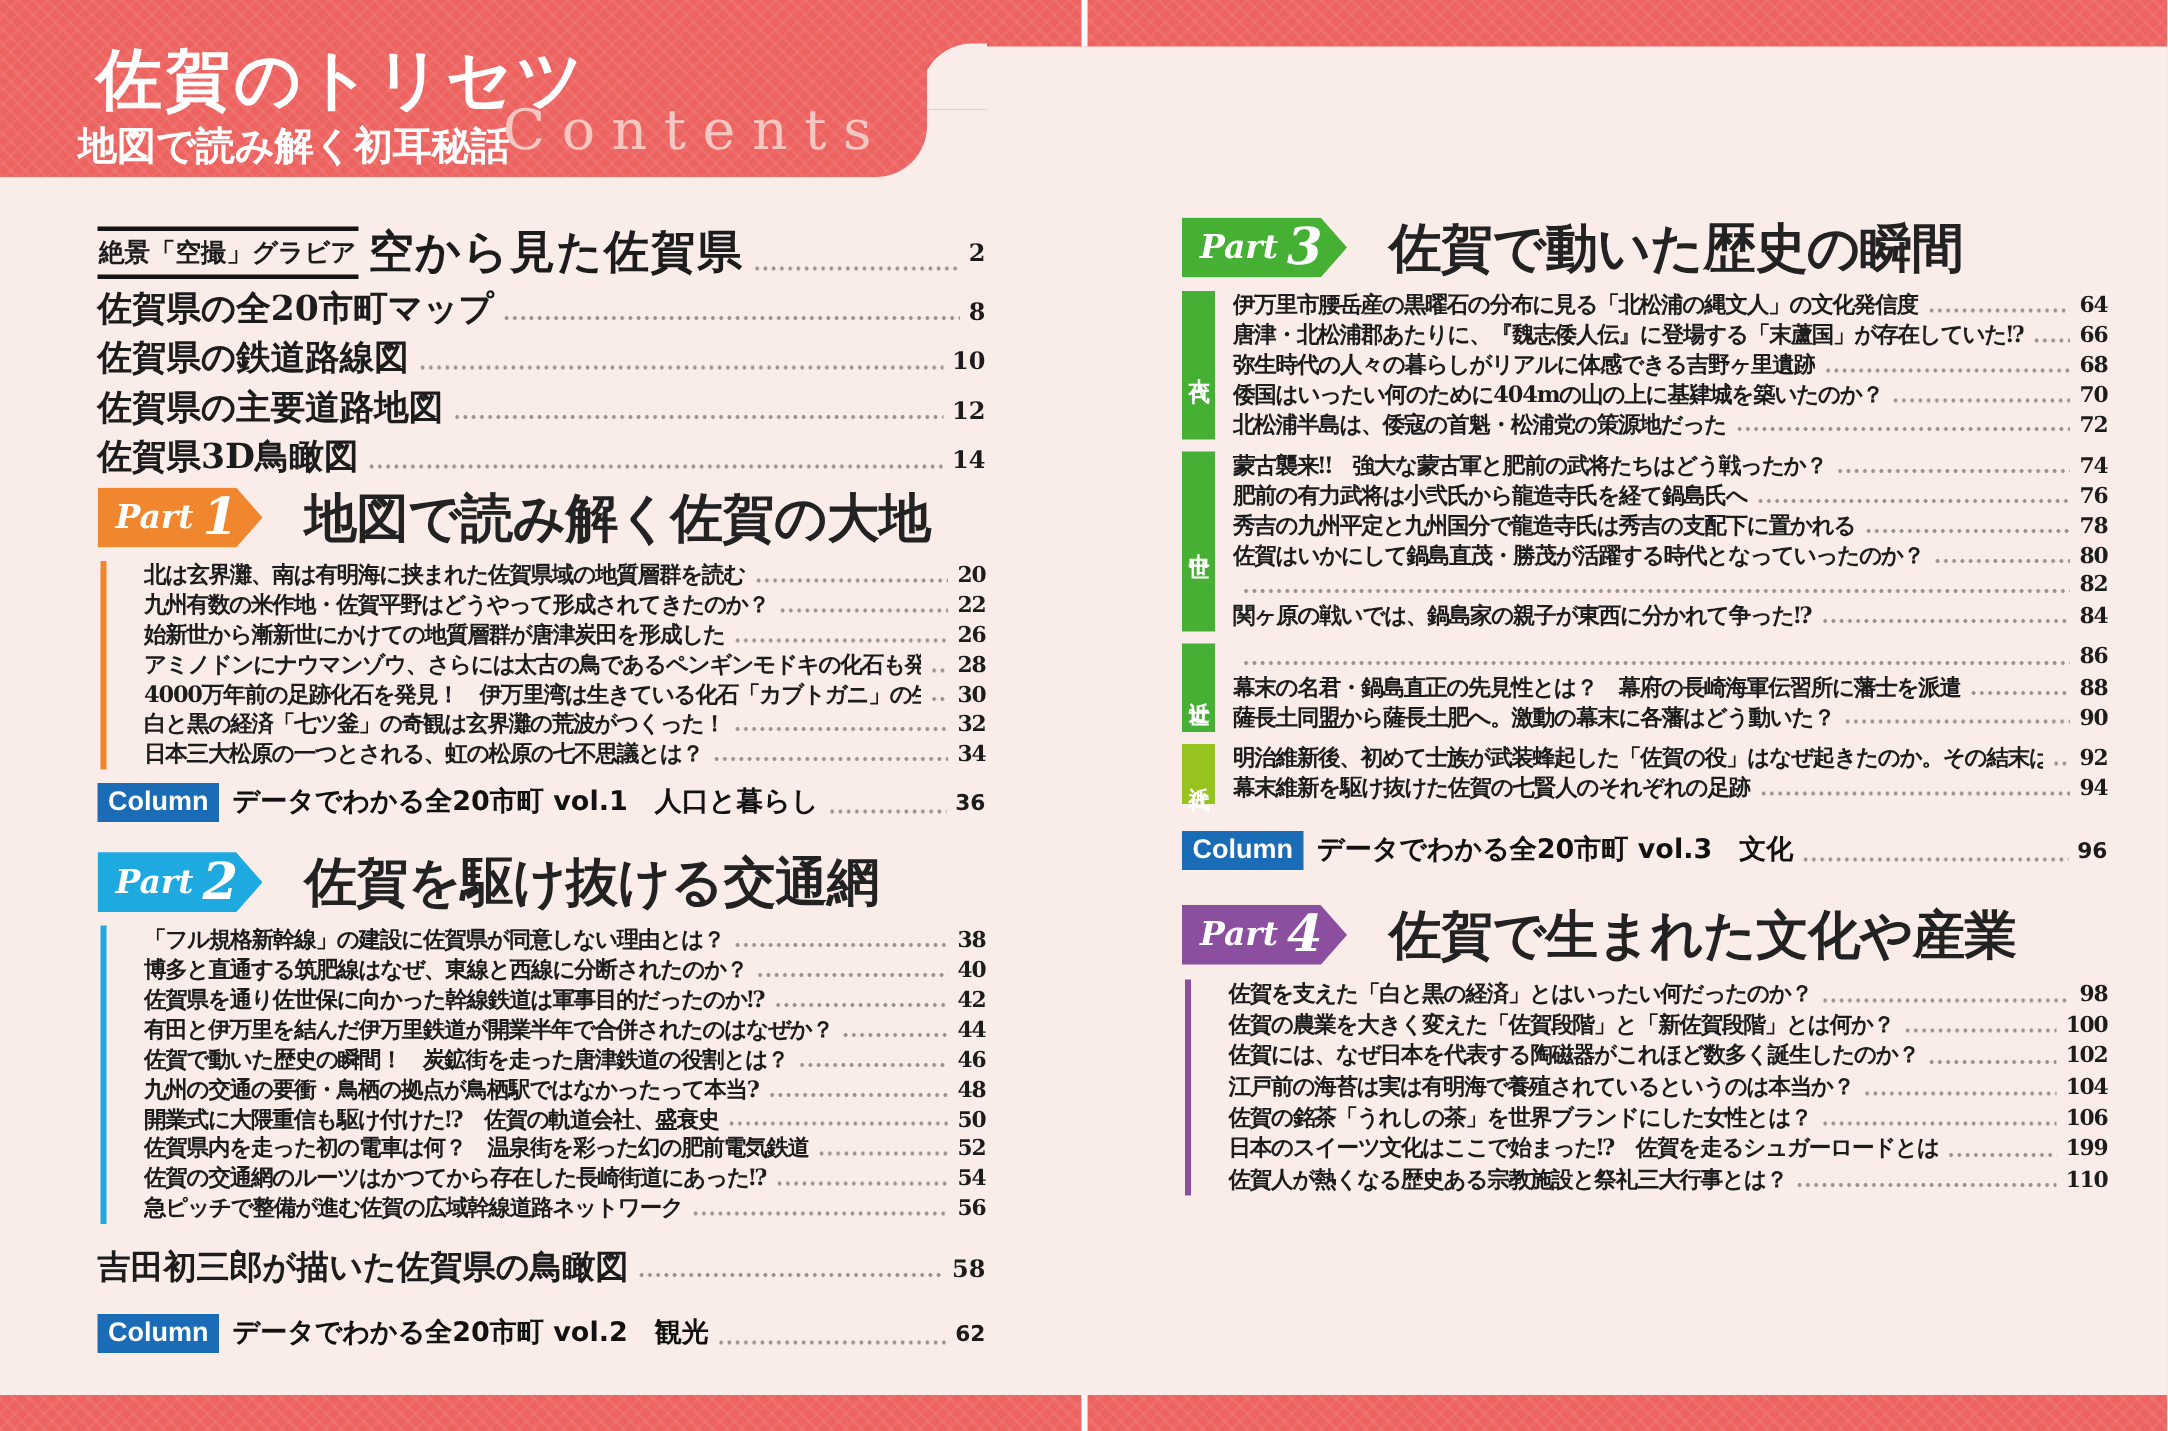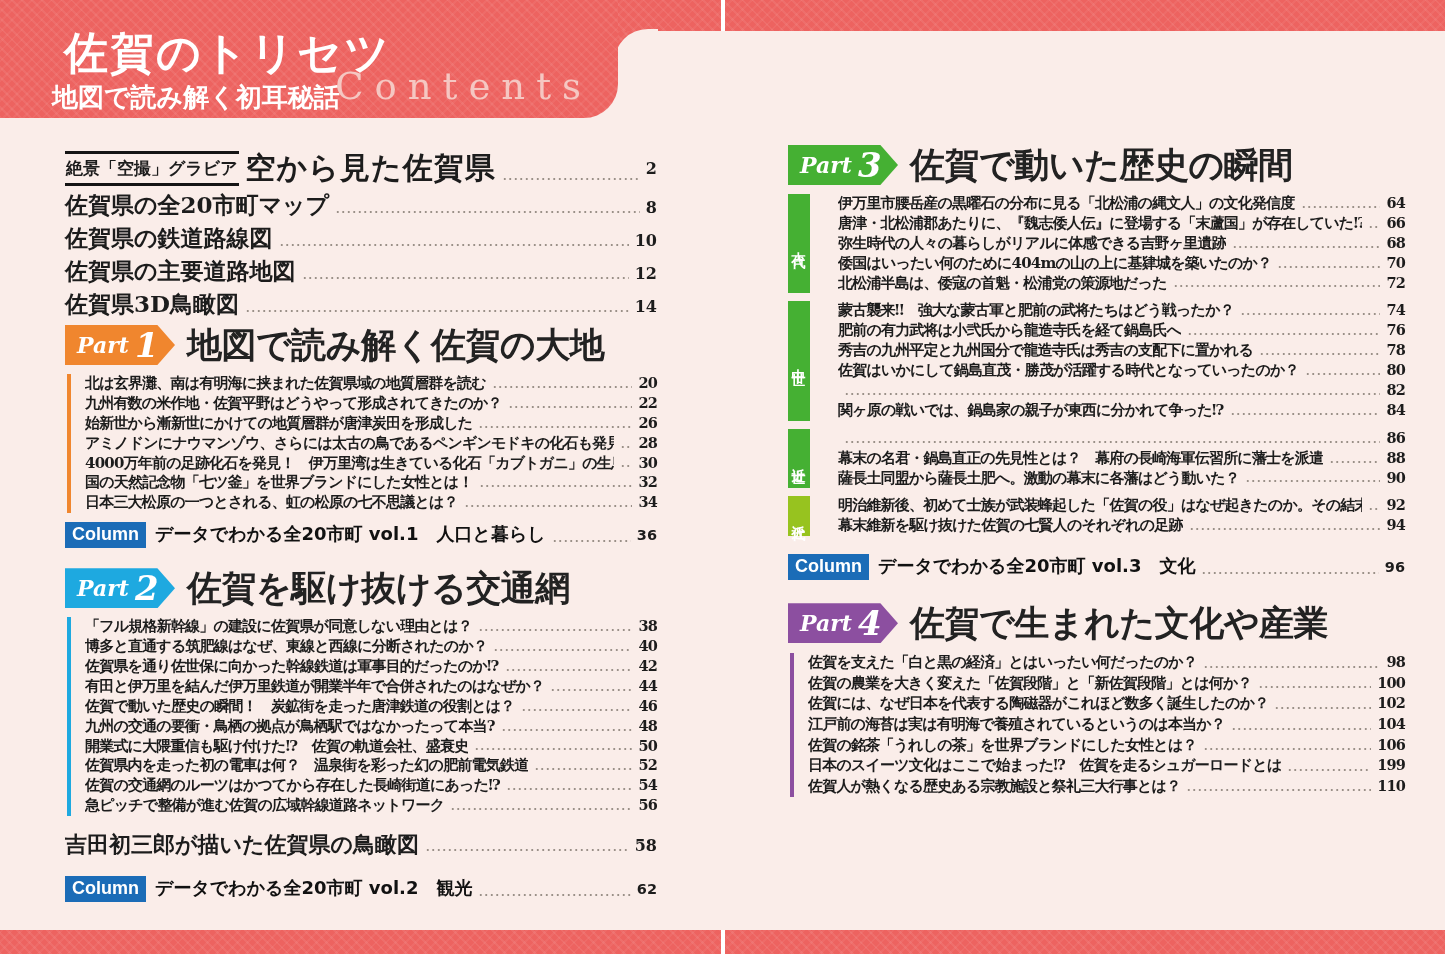--- a/index.html
+++ b/index.html
@@ -60,50 +60,50 @@
     flex:1 1 12px; min-width:12px; height:4px; margin:0 6px;
     align-self:flex-end; margin-bottom:5px;
     background-image:radial-gradient(circle, #9a9088 1.1px, transparent 1.4px);
     background-size:5.5px 4px; background-repeat:repeat-x; background-position:left bottom;
   }
   .dots-lg { margin-bottom:9px; }
   .pnum { font-size:14.5px; font-weight:600; white-space:nowrap; }
   .pnum-lg { font-size:16px; }
 
   
-  .part-header { display:flex; align-items:center; gap:12px; height:46px; }
+  .part-header { display:flex; align-items:center; gap:28px; height:46px; }
   .part-badge {
     width:110px; height:40px; flex:0 0 110px;
     clip-path:polygon(0 0, 84% 0, 100% 50%, 84% 100%, 0 100%);
     display:flex; align-items:center; padding-left:12px; color:#fff;
   }
   .pb1 { background:#f0862e; } .pb2 { background:#1ea9e0; }
   .pb3 { background:#45b033; } .pb4 { background:#8c4fa0; }
   .pw { font-style:italic; font-weight:700; font-size:22px; }
   .pn { font-style:italic; font-weight:700; font-size:34px; margin-left:6px; }
   .part-title { font-size:35px; font-weight:900; letter-spacing:-0.5px; color:#222; white-space:nowrap; }
 
   
-  .toc-list { margin:6px 0 0 2px; padding-left:14px; border-left:4px solid #ec4899; }
+  .toc-list { margin:6px 0 0 2px; padding-left:25px; border-left:4px solid #ec4899; }
   .bl1 { border-left-color:#f0862e; } .bl2 { border-left-color:#1ea9e0; } .bl4 { border-left-color:#8c4fa0; }
   .row { display:flex; align-items:baseline; height:19.9px; font-size:15px; font-weight:600;
          letter-spacing:-0.8px; white-space:nowrap; }
   .row .t { flex:0 1 auto; overflow:hidden; }
   .row4 { height:20.6px; }
 
   
   .era-group { display:flex; margin-bottom:8px; }
   .era-tab {
     flex:0 0 22px; width:22px; background:#45b033; color:#fff;
     display:flex; align-items:center; justify-content:center;
     writing-mode:vertical-rl; text-orientation:upright;
     font-family:"DejaVu Sans", sans-serif; font-size:14px; font-weight:700; letter-spacing:3px;
   }
   .era-modern .era-tab { background:#97c31f; }
-  .era-items { flex:1 1 auto; padding-left:28px; min-width:0; }
+  .era-items { flex:1 1 auto; padding-left:12px; min-width:0; }
 
   
   .column-row { display:flex; align-items:baseline; white-space:nowrap;
                 font-family:"DejaVu Sans", sans-serif; }
   .column-badge {
     background:#1b6cb7; color:#fff; font-size:18px; font-weight:700;
     padding:2px 7px 3px; margin-right:9px; align-self:center;
     font-family:"Liberation Sans", sans-serif;
   }
   .column-text { font-size:18px; font-weight:700; color:#111; }
@@ -202,21 +202,21 @@
           <span class="pnum">28</span>
         </div>
 
         <div class="row">
           <span class="t">4000万年前の足跡化石を発見！　伊万里湾は生きている化石「カブトガニ」の生息、繁殖地</span>
           <span class="dots"></span>
           <span class="pnum">30</span>
         </div>
 
         <div class="row">
-          <span class="t">国の天然記念物「七ツ釜」を世界ブランドにした女性とは！</span>
+          <span class="t">白と黒の経済「七ツ釜」の奇観は玄界灘の荒波がつくった！</span>
           <span class="dots"></span>
           <span class="pnum">32</span>
         </div>
 
         <div class="row">
           <span class="t">日本三大松原の一つとされる、虹の松原の七不思議とは？</span>
           <span class="dots"></span>
           <span class="pnum">34</span>
         </div>
       </div>

